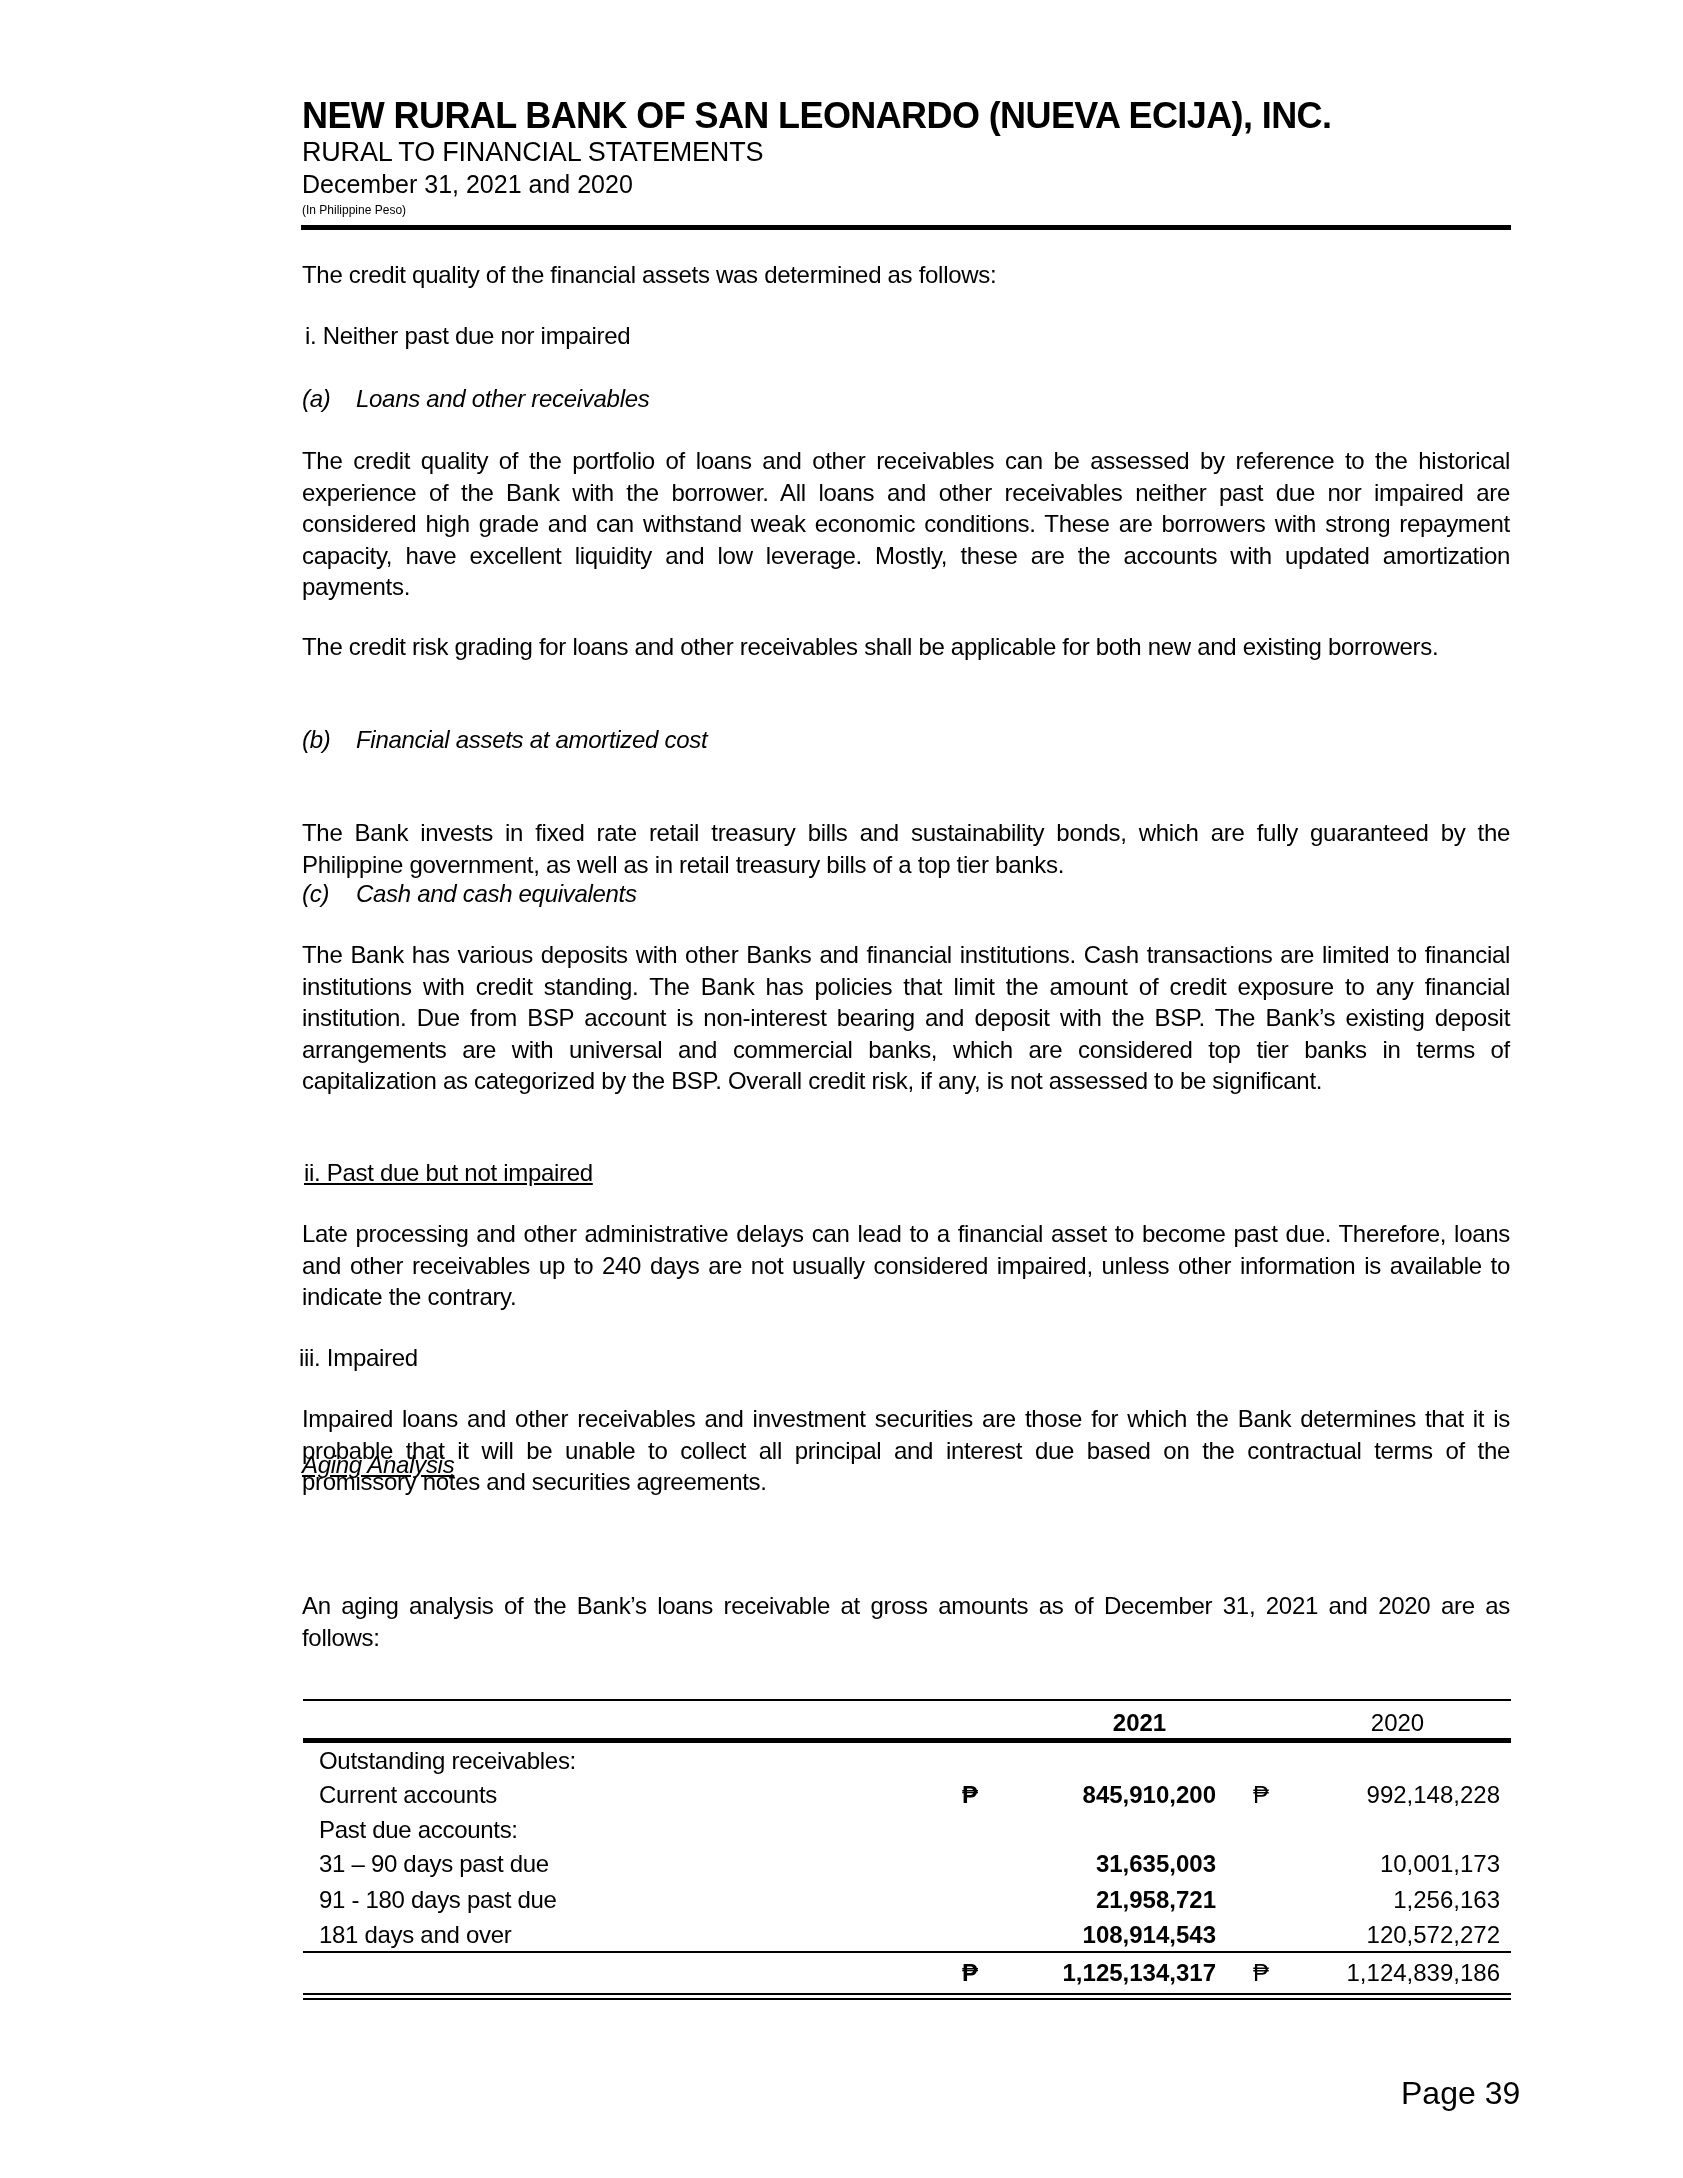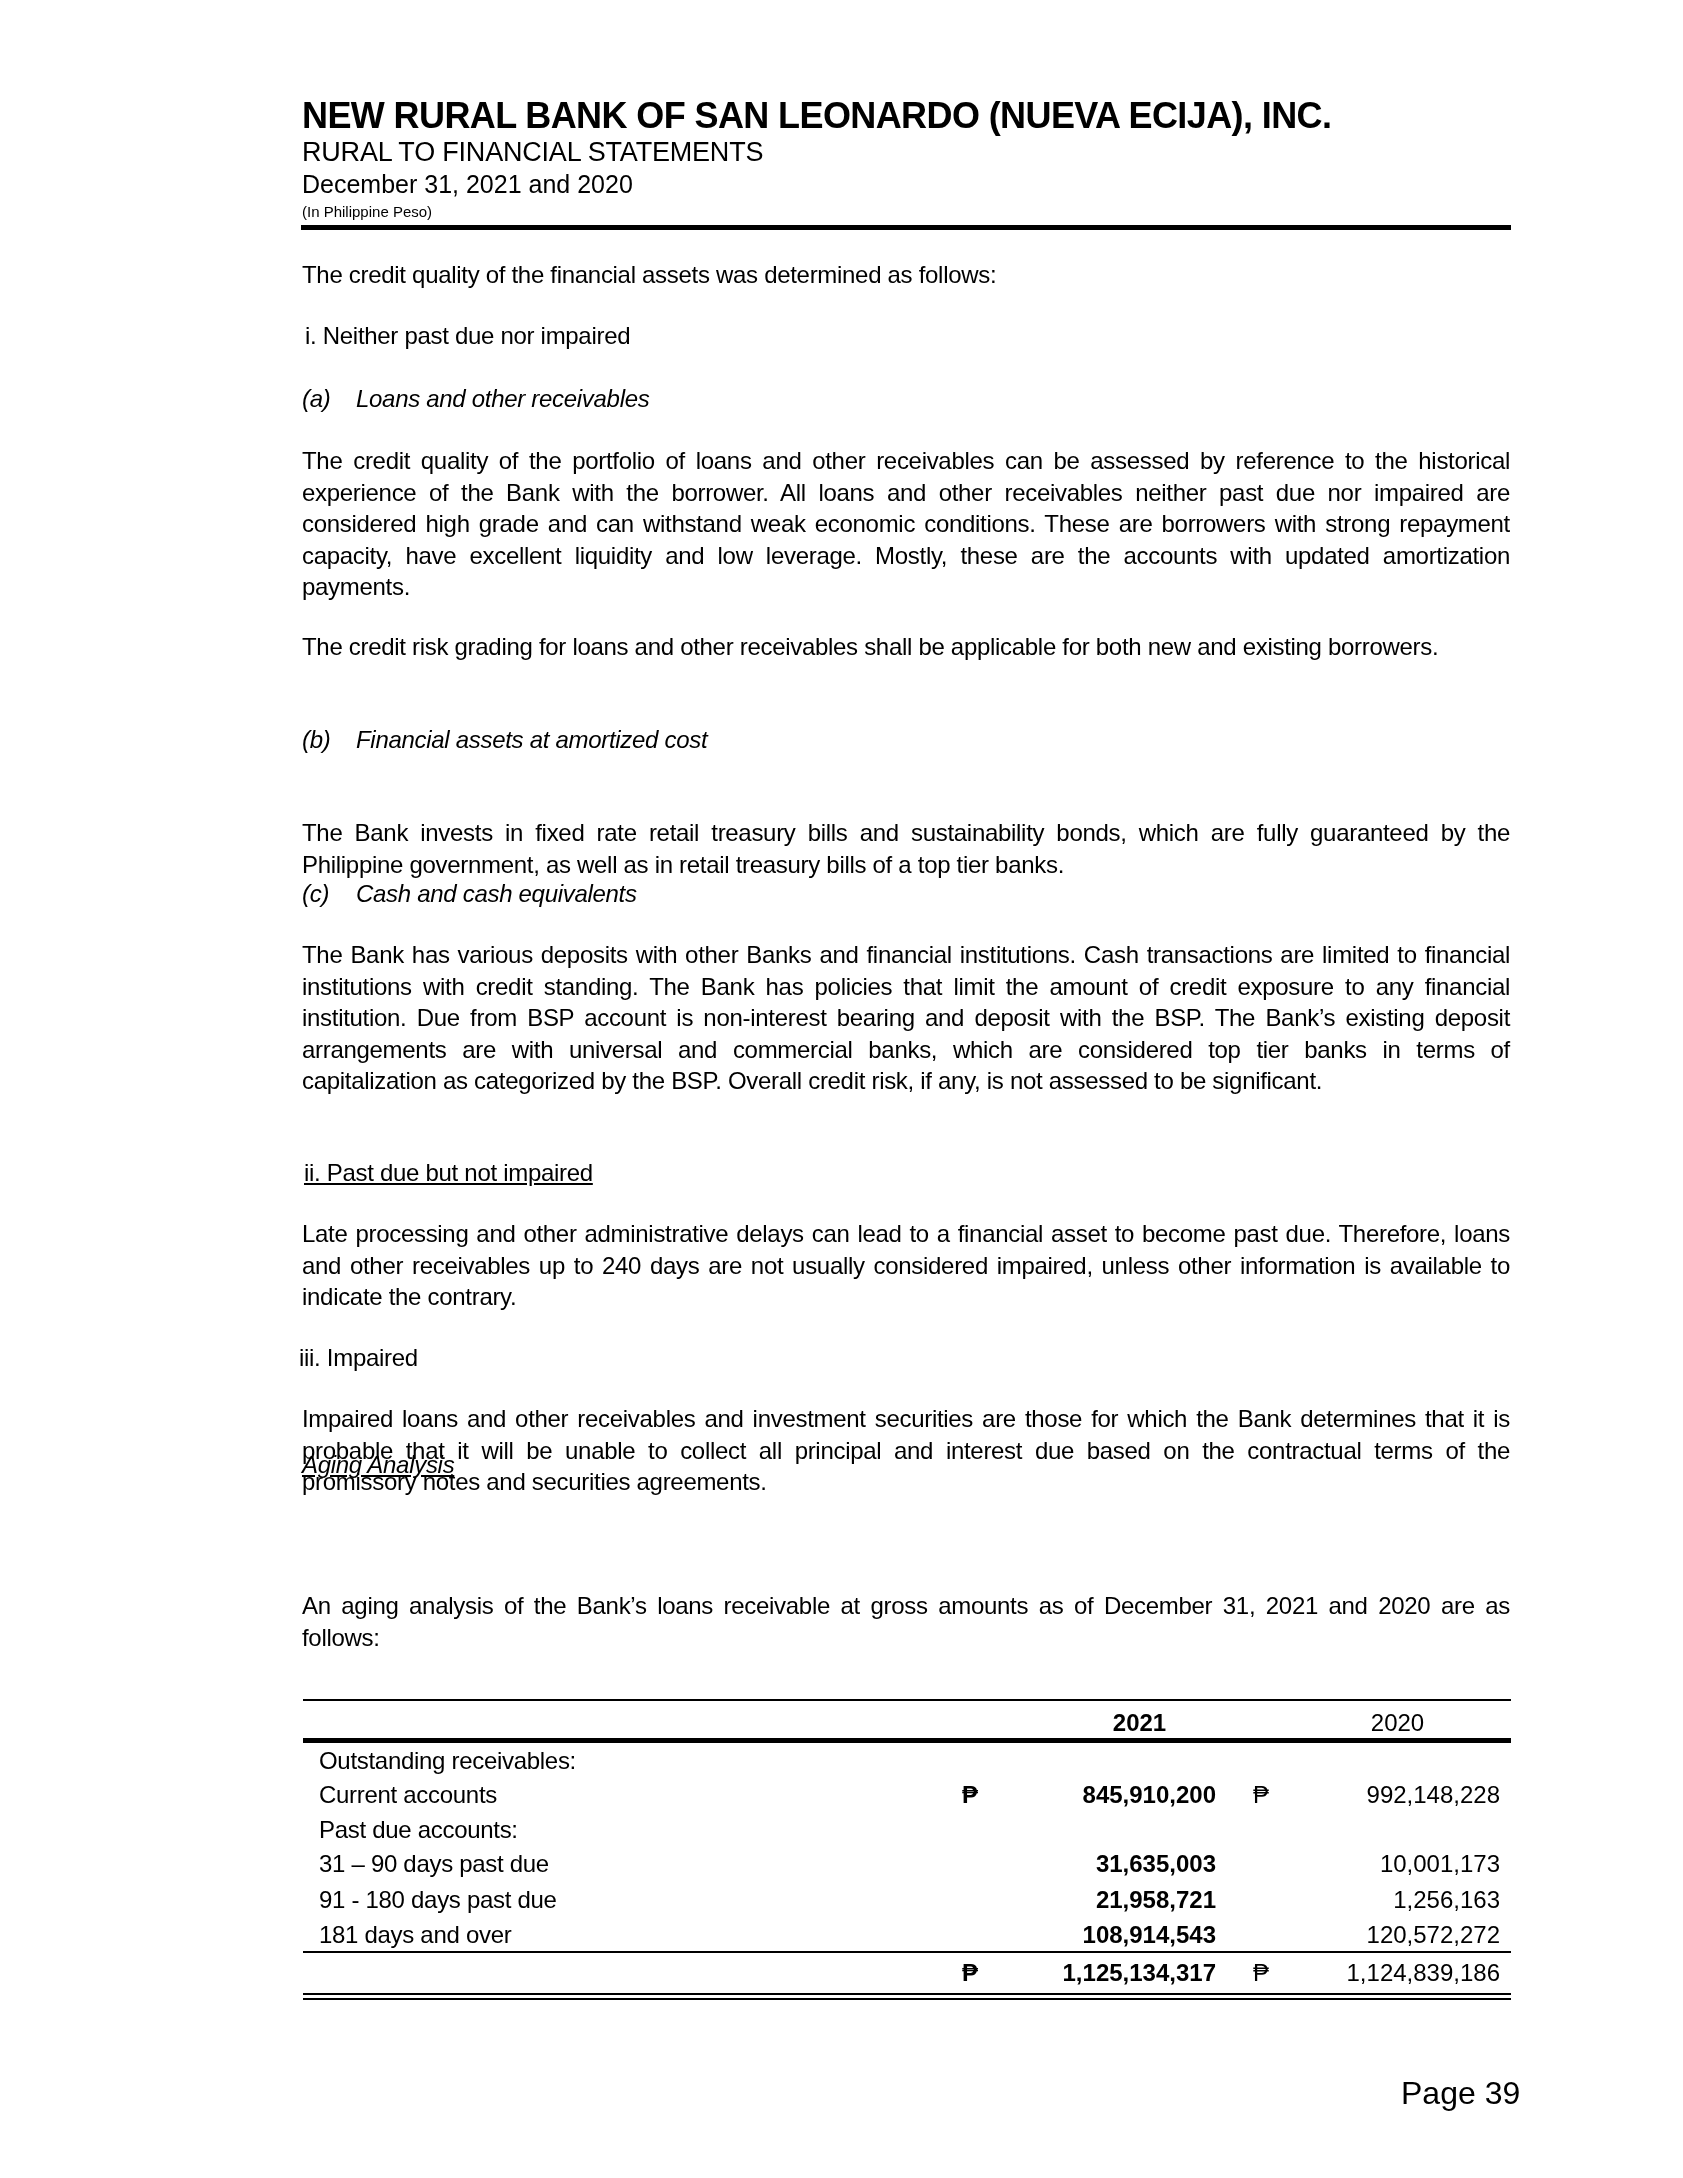--- a/index.html
+++ b/index.html
@@ -1,21 +1,21 @@
 <!DOCTYPE html>
 <html><head>
 <meta charset="utf-8">
 <style>
   html, body { margin: 0; padding: 0; background: #ffffff; }
   body { width: 1683px; height: 2178px; position: relative; color: #000; font-family: "Liberation Sans", sans-serif; overflow: hidden; }
   .abs { position: absolute; }
   .hdr-title { left: 302px; top: 95px; font-size: 36px; font-weight: bold; letter-spacing: -0.6px; white-space: nowrap; }
   .hdr-sub { left: 302px; top: 137px; font-size: 27px; letter-spacing: -0.2px; white-space: nowrap; }
   .hdr-date { left: 302px; top: 170px; font-size: 25px; white-space: nowrap; }
-  .hdr-unit { left: 302px; top: 203px; font-size: 15px; white-space: nowrap; }
+  .hdr-unit { left: 302px; top: 203px; font-size: 12px; white-space: nowrap; }
   .hdr-rule { left: 301px; top: 225px; width: 1210px; height: 5px; background: #000; }
   .body-text { left: 302px; width: 1208px; font-size: 24px; line-height: 31.5px; text-align: justify; letter-spacing: -0.3px; }
   .single { left: 302px; font-size: 24px; line-height: 31.5px; white-space: nowrap; letter-spacing: -0.3px; }
   .ital { font-style: italic; }
   .ital .lbl { display: inline-block; width: 54px; }
   .uline { text-decoration: underline; }
   .tbl { left: 303px; top: 1699px; width: 1208px; font-size: 24px; }
   .rule-thin { position: absolute; left: 0; width: 1208px; height: 2px; background: #000; }
   .rule-thick { position: absolute; left: 0; width: 1208px; height: 5px; background: #000; }
   .cell { position: absolute; white-space: nowrap; line-height: 32px; }

